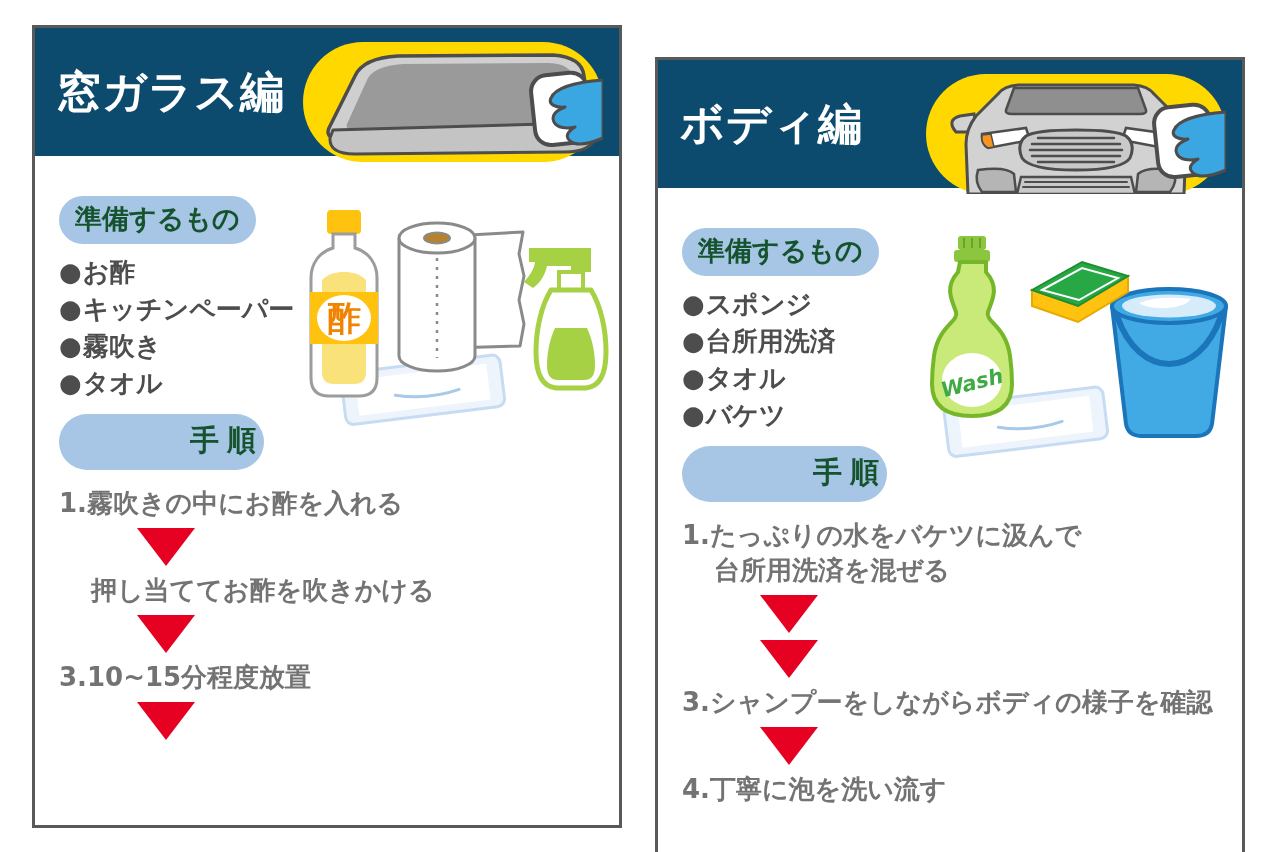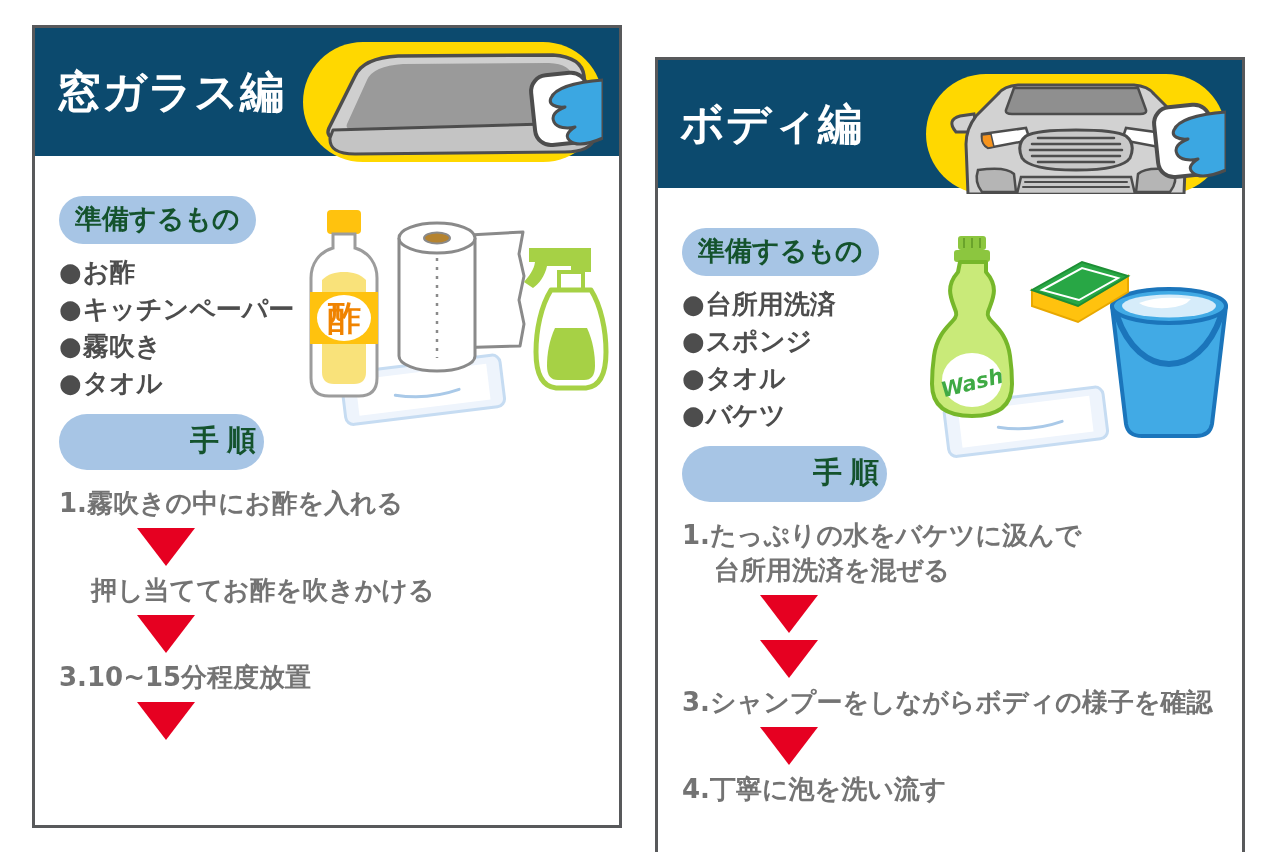--- a/index.html
+++ b/index.html
@@ -159,22 +159,22 @@
           <path d="M300,38 C 272,40 252,46 248,56 C 245,62 252,66 262,65 C 252,69 248,74 251,80
                    C 254,86 264,87 272,85 C 264,90 262,95 267,99 C 273,104 286,102 300,96 Z" fill="#3ba7e2" stroke="#4d4d4d" stroke-width="3" stroke-linejoin="round"></path>
         </svg>
       </div>
     </header>
 
     <div class="panel-body">
       <span class="badge prepare-badge">準備するもの</span>
 
       <ul class="item-list">
+        <li class="item"><span class="bullet">●</span><span>スポンジ</span></li>
         <li class="item"><span class="bullet">●</span><span>台所用洗済</span></li>
-        <li class="item"><span class="bullet">●</span><span>スポンジ</span></li>
         <li class="item"><span class="bullet">●</span><span>タオル</span></li>
         <li class="item"><span class="bullet">●</span><span>バケツ</span></li>
       </ul>
 
       <div class="tools">
         <svg viewBox="0 0 320 230" width="320" height="230">
 
           <g transform="rotate(-7 110 195)">
             <rect x="32" y="168" width="160" height="52" rx="8" fill="#eef4fc" stroke="#c6dcf2" stroke-width="3"></rect>
             <rect x="46" y="176" width="132" height="36" fill="#ffffff"></rect>

